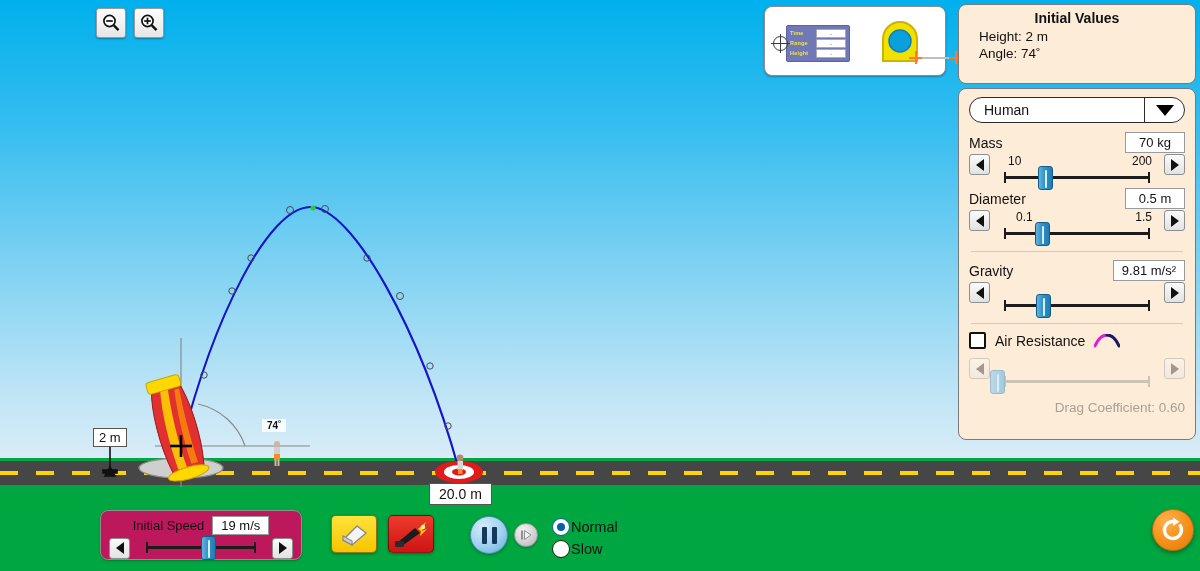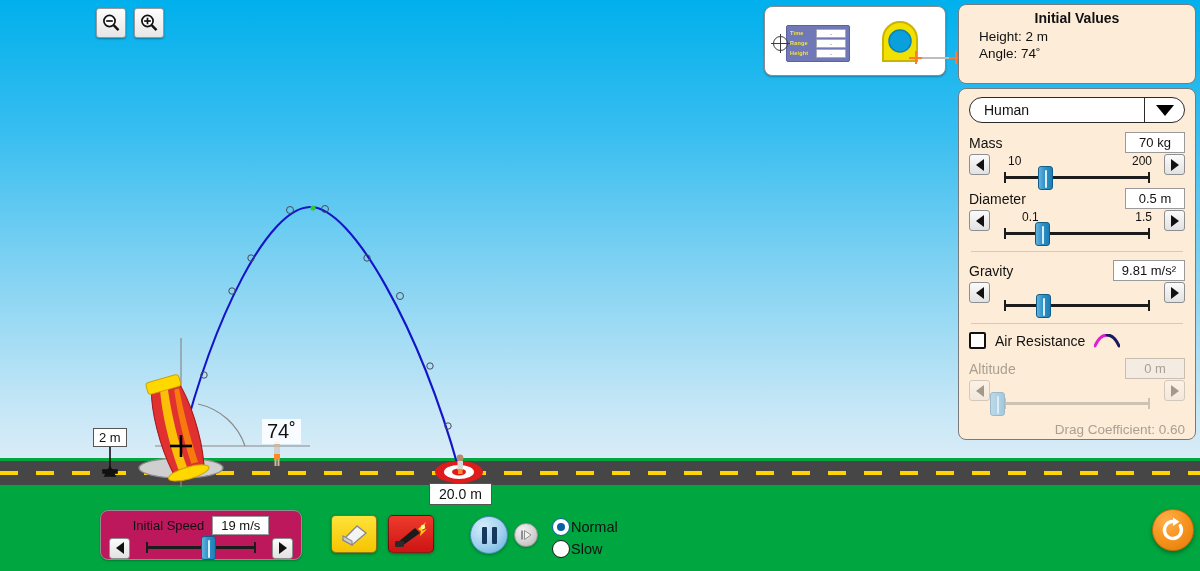--- a/index.html
+++ b/index.html
@@ -225,21 +225,21 @@
     box-shadow: 0 2px 4px rgba(0,0,0,.35);
     display: flex; align-items: center; justify-content: center;
   }
 
   
   .scene-label {
     position: absolute; background: #fff; border: 1px solid #555;
     font-size: 13px; padding: 1px 5px; color: #111; white-space: nowrap;
   }
   #height-label { left: 93px; top: 428px; }
-  #angle-label  { left: 262px; top: 419px; border: none; background: rgba(255,255,255,.85); font-size: 20px; }
+  #angle-label  { left: 262px; top: 419px; border: none; background: rgba(255,255,255,.85); font-size: 10px; font-weight: bold; }
   #range-label  { left: 429px; top: 483px; font-size: 14px; padding: 2px 9px; }
 </style>
 </head>
 <body>
 
 <div id="app">
 
   <div id="sky"></div>
   <div id="grass-top"></div>
   <div id="road"></div>
@@ -401,21 +401,21 @@
 
     <div class="ctl-row">
       <span class="ctl-name">Diameter</span>
       <span class="ctl-value">0.5 m</span>
     </div>
     <div class="slider-wrap">
       <div class="arrow-btn">
           <i class="tri-l"></i>
         </div>
       <div class="track-area">
-        <span class="tick-lab" style="left:28px">0.1</span>
+        <span class="tick-lab" style="left:22px">0.1</span>
         <span class="tick-lab" style="right:8px">1.5</span>
         <div class="track"></div>
         <div class="thumb" style="left:29%"></div>
       </div>
       <div class="arrow-btn">
           <i class="tri-r"></i>
         </div>
     </div>
 
     <div class="divider"></div>
@@ -441,24 +441,20 @@
 
     <div class="checkbox-row">
       <span class="checkbox"></span>
       <span class="checkbox-label">Air Resistance</span>
       <svg width="26" height="14" viewBox="0 0 26 14">
         <path d="M1 12 C 5 3, 9 1, 13 1" fill="none" stroke="#e01fd0" stroke-width="3" stroke-linecap="round"></path>
         <path d="M13 1 C 17 1, 21 3, 25 12" fill="none" stroke="#1b1b5e" stroke-width="3" stroke-linecap="round"></path>
       </svg>
     </div>
 
-    <div class="ctl-row">
-      <span class="ctl-name dim">Altitude</span>
-      <span class="ctl-value dim">0 m</span>
-    </div>
     <div class="slider-wrap">
       <div class="arrow-btn dim">
           <i class="tri-l"></i>
         </div>
       <div class="track-area">
         <div class="track dim"></div>
         <div class="thumb dim" style="left:2%"></div>
       </div>
       <div class="arrow-btn dim">
           <i class="tri-r"></i>

